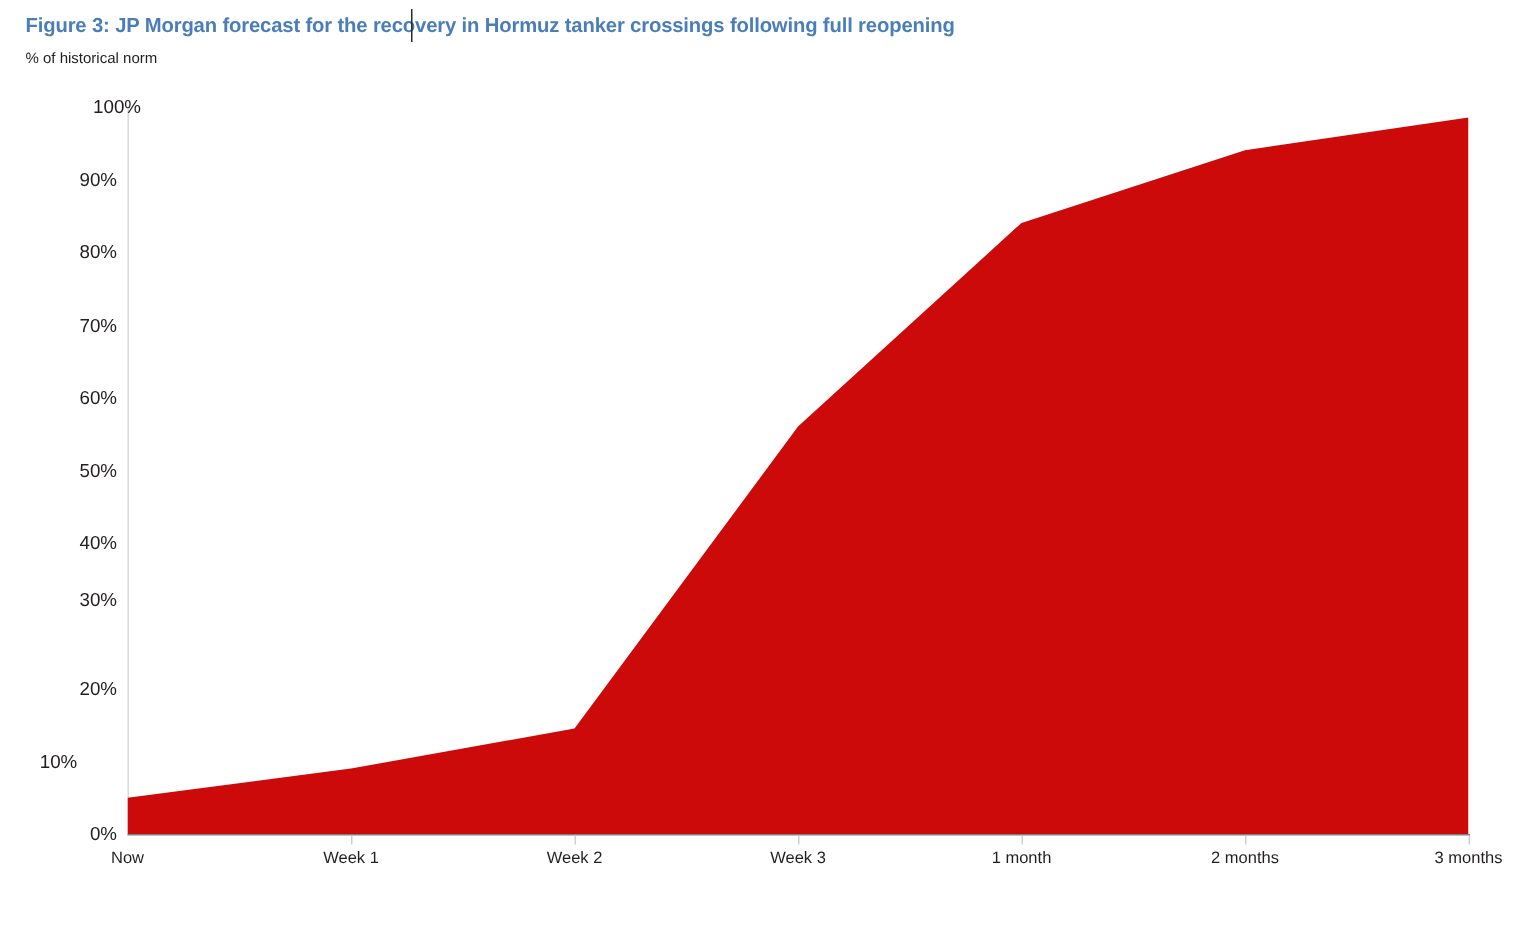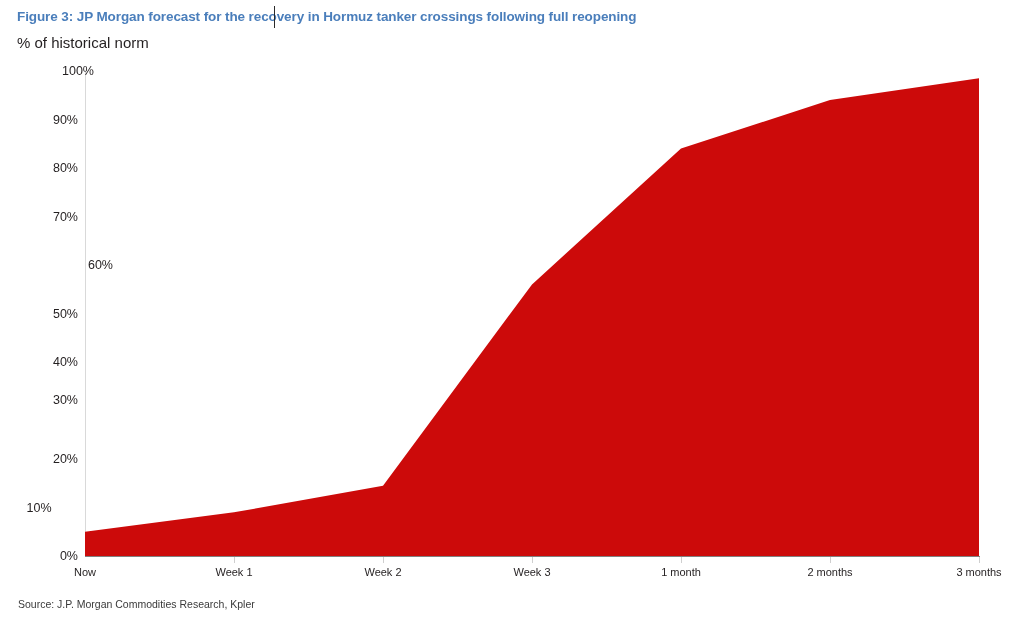--- a/index.html
+++ b/index.html
@@ -36,21 +36,21 @@
     left: 274px;
     top: 6px;
     width: 1px;
     height: 22px;
     background: #2a2a2a;
   }
   .fig-subtitle {
     position: absolute;
     left: 17px;
     top: 34px;
-    font-size: 15px;
+    font-size: 10px;
     color: #231f20;
     white-space: nowrap;
   }
   .fig-source {
     position: absolute;
     left: 18px;
     top: 598px;
     font-size: 10.5px;
     color: #3a3a3a;
     white-space: nowrap;
@@ -128,21 +128,21 @@
     <polygon id="area-polygon" points="0.00,460.75 149.00,441.35 298.00,414.68 447.00,213.40 596.00,77.60 745.00,29.10 894.00,7.28 894,485 0,485" fill="#cc0a0a"></polygon>
   </svg>
 
   <div class="ytick-wrap" id="ytick-wrap">
       <div class="ytick-item" style="top: 556px;">0%</div>
       <div class="ytick-item" style="top: 507.5px; text-align: center;">10%</div>
       <div class="ytick-item" style="top: 459px;">20%</div>
       <div class="ytick-item" style="top: 400px;">30%</div>
       <div class="ytick-item" style="top: 362px;">40%</div>
       <div class="ytick-item" style="top: 313.5px;">50%</div>
-      <div class="ytick-item" style="top: 265px; padding-left: 35px;">60%</div>
+      <div class="ytick-item" style="top: 265px;">60%</div>
       <div class="ytick-item" style="top: 216.5px;">70%</div>
       <div class="ytick-item" style="top: 168px;">80%</div>
       <div class="ytick-item" style="top: 119.5px;">90%</div>
       <div class="ytick-item" style="top: 71px; margin-left: 16px;">100%</div>
     </div>
   <div id="xtick-wrap">
       <div class="xtick-item" style="left: 85px;">Now</div>
       <div class="xtick-item" style="left: 234px;">Week 1</div>
       <div class="xtick-mark" style="left: 234px;"></div>
       <div class="xtick-item" style="left: 383px;">Week 2</div>
@@ -150,14 +150,13 @@
       <div class="xtick-item" style="left: 532px;">Week 3</div>
       <div class="xtick-mark" style="left: 532px;"></div>
       <div class="xtick-item" style="left: 681px;">1 month</div>
       <div class="xtick-mark" style="left: 681px;"></div>
       <div class="xtick-item" style="left: 830px;">2 months</div>
       <div class="xtick-mark" style="left: 830px;"></div>
       <div class="xtick-item" style="left: 979px;">3 months</div>
       <div class="xtick-mark" style="left: 979px;"></div>
     </div>
 
-  <div class="fig-source">Source: J.P. Morgan Commodities Research, Kpler</div>
 </div>
 
 </body></html>

